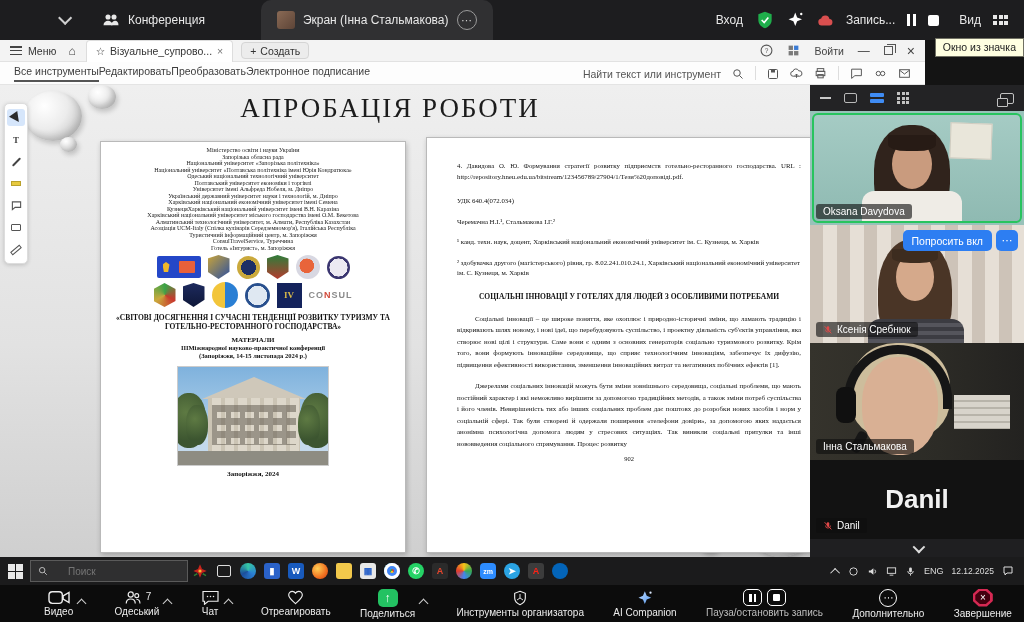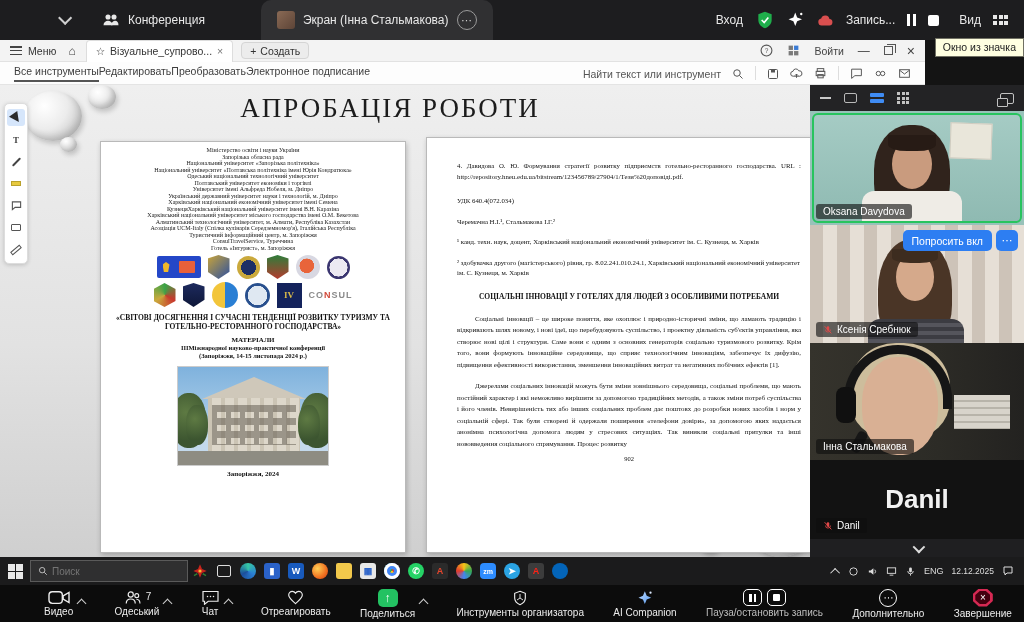--- a/index.html
+++ b/index.html
@@ -149,21 +149,21 @@
   .tile4{height:79px;background:#121212;display:flex;align-items:center;justify-content:center}
   .danil-big{color:#f2f2f2;font-size:26px;font-weight:bold}
   .sb-chev{height:18px;background:#1f1f21;display:flex;align-items:center;justify-content:center}
   .chev-down{width:9px;height:9px;border-right:2px solid #ddd;border-bottom:2px solid #ddd;transform:rotate(45deg) translateY(-2px)}
 
   
   .taskbar{position:absolute;left:0;top:557px;width:1024px;height:28px;background:#1b1b1c;display:flex;align-items:center;z-index:30}
   .start{width:30px;height:28px;display:flex;align-items:center;justify-content:center}
   .winlogo{display:grid;grid-template-columns:7px 7px;grid-template-rows:7px 7px;gap:1px}
   .winlogo i{background:#e8e8e8}
-  .tsearch{width:158px;height:22px;background:#2f2f30;border:1px solid #5a5a5a;display:flex;align-items:center;gap:4px;padding:0 7px;color:#bbb;font-size:10px}
+  .tsearch{width:158px;height:22px;background:#2f2f30;border:1px solid #5a5a5a;display:flex;align-items:center;gap:20px;padding:0 7px;color:#bbb;font-size:10px}
   .tsearch input{background:transparent;border:none;outline:none;color:#ccc;font-size:10px;width:110px;font-family:"Liberation Sans",sans-serif}
   .tapp{width:24px;height:28px;display:flex;align-items:center;justify-content:center}
   .ti{width:16px;height:16px;border-radius:3px;display:flex;align-items:center;justify-content:center;color:#fff;font-size:9px;font-weight:bold}
   .tray{margin-left:auto;display:flex;align-items:center;gap:8px;padding-right:10px;color:#ddd;font-size:9px}
   .chev-up{width:7px;height:7px;border-left:1.6px solid #ddd;border-top:1.6px solid #ddd;transform:rotate(45deg) translateY(2px)}
   .traydate{text-align:center;line-height:10px;font-size:8.5px}
 
   
   .zbar{position:absolute;left:0;top:585px;width:1024px;height:37px;background:#0c0c0c;display:flex;align-items:center;
     justify-content:space-between;padding:0 12px 0 44px;z-index:40}

